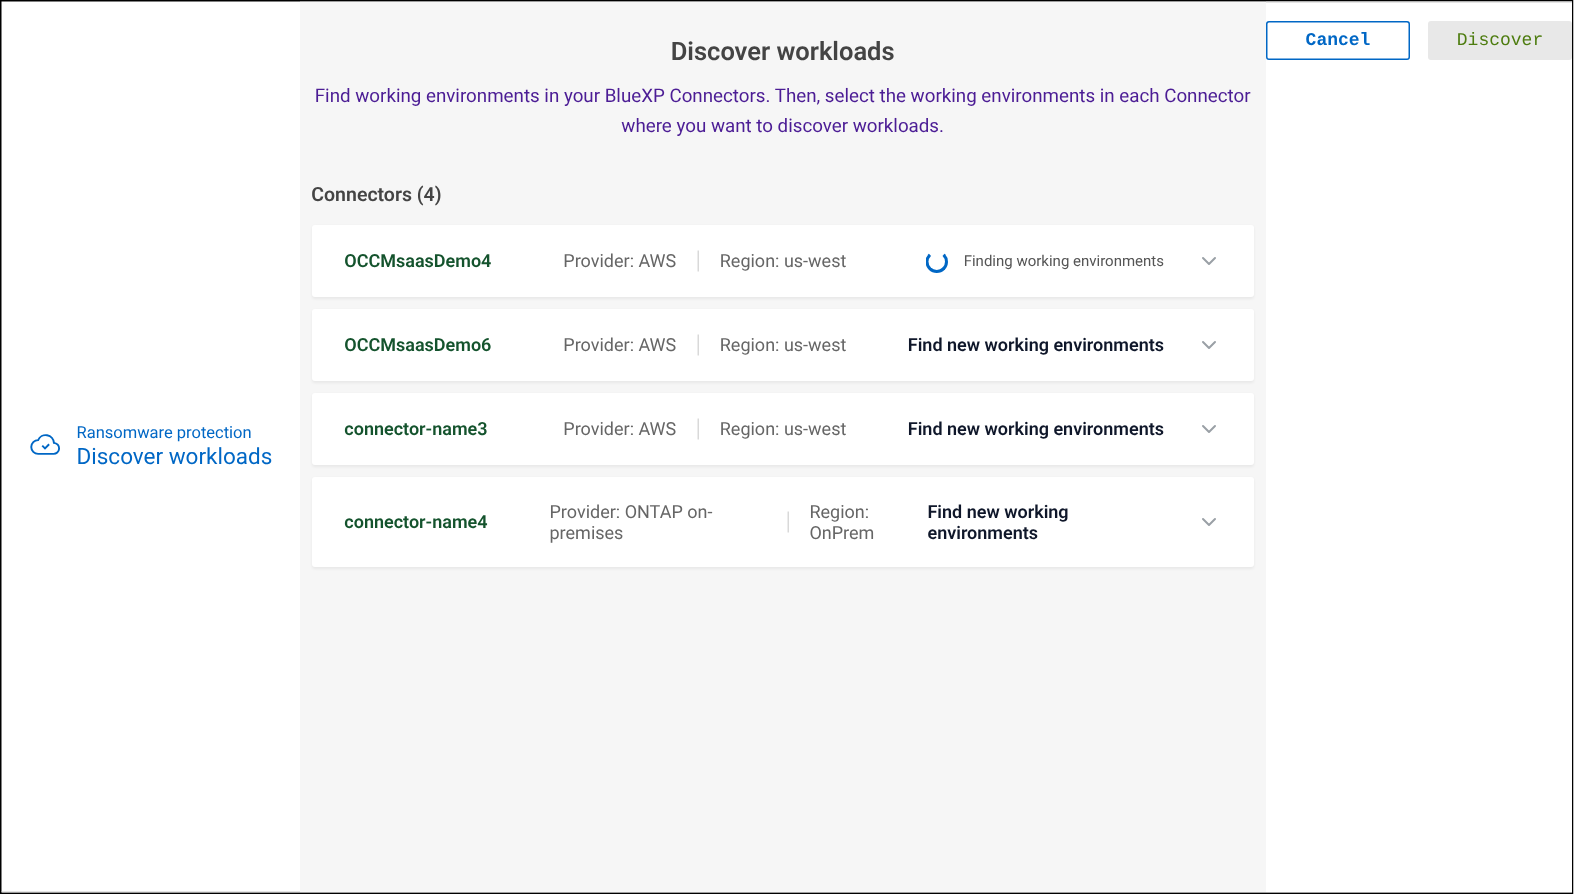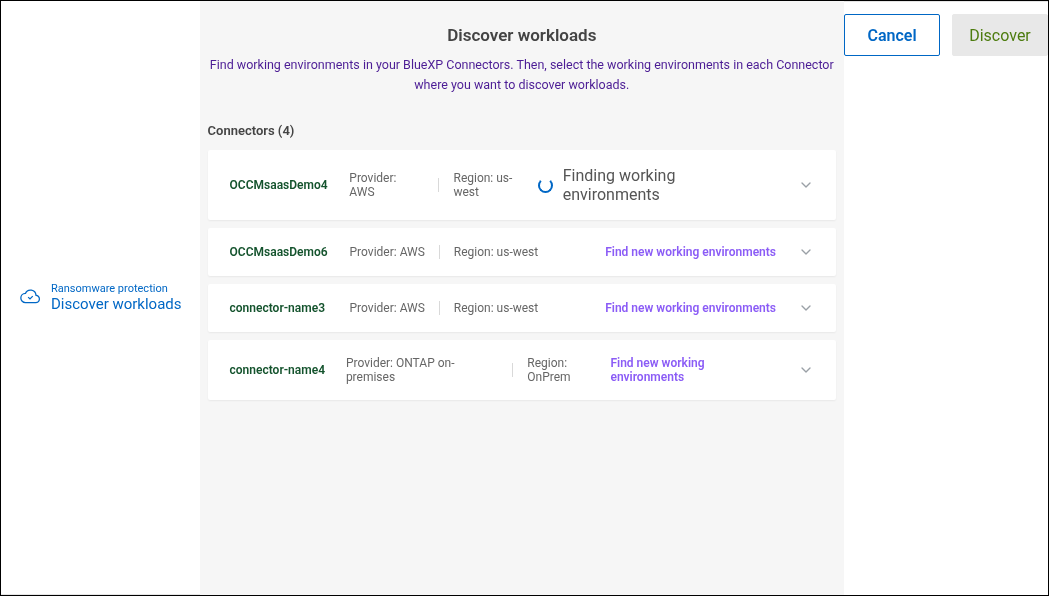--- a/index.html
+++ b/index.html
@@ -10,30 +10,30 @@
 .header-text { display: flex; flex-direction: column; line-height: 1.2; }
 .header-super { font-size: 11px; color: #0067c5; }
 .header-title { font-size: 15px; color: #0067c5; }
 .body-area { flex: 1; background: #f6f6f6; padding: 24px 0 0 0; overflow: auto; }
 .page-title { text-align: center; font-size: 17px; color: #444; font-weight: 600; margin-bottom: 10px; }
 .page-desc { text-align: center; font-size: 12.5px; color: #4c1d95; line-height: 1.6; max-width: 700px; margin: 0 auto 28px auto; }
 .connectors-wrap { max-width: 860px; margin: 0 auto; padding: 0 8px; }
 .connectors-label { font-size: 13px; color: #444; font-weight: 600; margin-bottom: 12px; }
 .connector-row { background: #fff; border-radius: 2px; box-shadow: 0 1px 2px rgba(0,0,0,0.06); padding: 16px 22px; display: flex; align-items: center; margin-bottom: 8px; font-size: 12px; }
 .cname { width: 120px; color: #14532d; font-weight: 600; font-size: 12px; }
-.meta { color: #666; display: flex; align-items: center; gap: 14px; }
+.meta { color: #666; display: flex; align-items: center; gap: 14px; margin-left: 26px; }
 .meta-sep { width: 1px; height: 14px; background: #d9d9d9; }
 .spacer { flex: 1; }
-.action-loading { display: flex; align-items: center; gap: 10px; color: #555; font-size: 16px; justify-content: space-between; }
+.action-loading { display: flex; align-items: center; gap: 10px; color: #555; font-size: 10px; justify-content: space-between; }
 .spinner { width: 15px; height: 15px; border: 2px solid #0067c5; border-top-color: transparent; border-radius: 50%; animation: spin 0.9s linear infinite; }
 @keyframes spin { to { transform: rotate(360deg); } }
-.action-link { color: #8b5cf6; font-size: 12px; font-weight: 600; cursor: pointer; }
+.action-link { color: #0f172a; font-size: 12px; font-weight: 600; cursor: pointer; }
 .chevron { margin-left: 22px; display: flex; align-items: center; }
 .footer { background: #fff; border-top: 1px solid #e5e5e5; padding: 12px 0; display: flex; justify-content: center; gap: 12px; }
-.btn { min-width: 96px; height: 42px; font-size: 16px; border-radius: 2px; cursor: pointer; display: flex; align-items: center; justify-content: center; }
+.btn { min-width: 96px; height: 26px; font-size: 12px; border-radius: 2px; cursor: pointer; display: flex; align-items: center; justify-content: center; font-family: Liberation Mono, monospace; }
 .btn-outline { background: #fff; border: 1px solid #0067c5; color: #0067c5; font-weight: 600; }
 .btn-disabled { background: #e8e8e8; border: 1px solid #e8e8e8; color: #4d7c0f; cursor: default; }
 </style>
 </head>
 <body>
 
 <div class="app-border">
   <div class="header">
     <div class="header-icon">
       <svg viewBox="0 0 24 24" width="22" height="22" fill="none" stroke="#0067c5" stroke-width="1.4">

